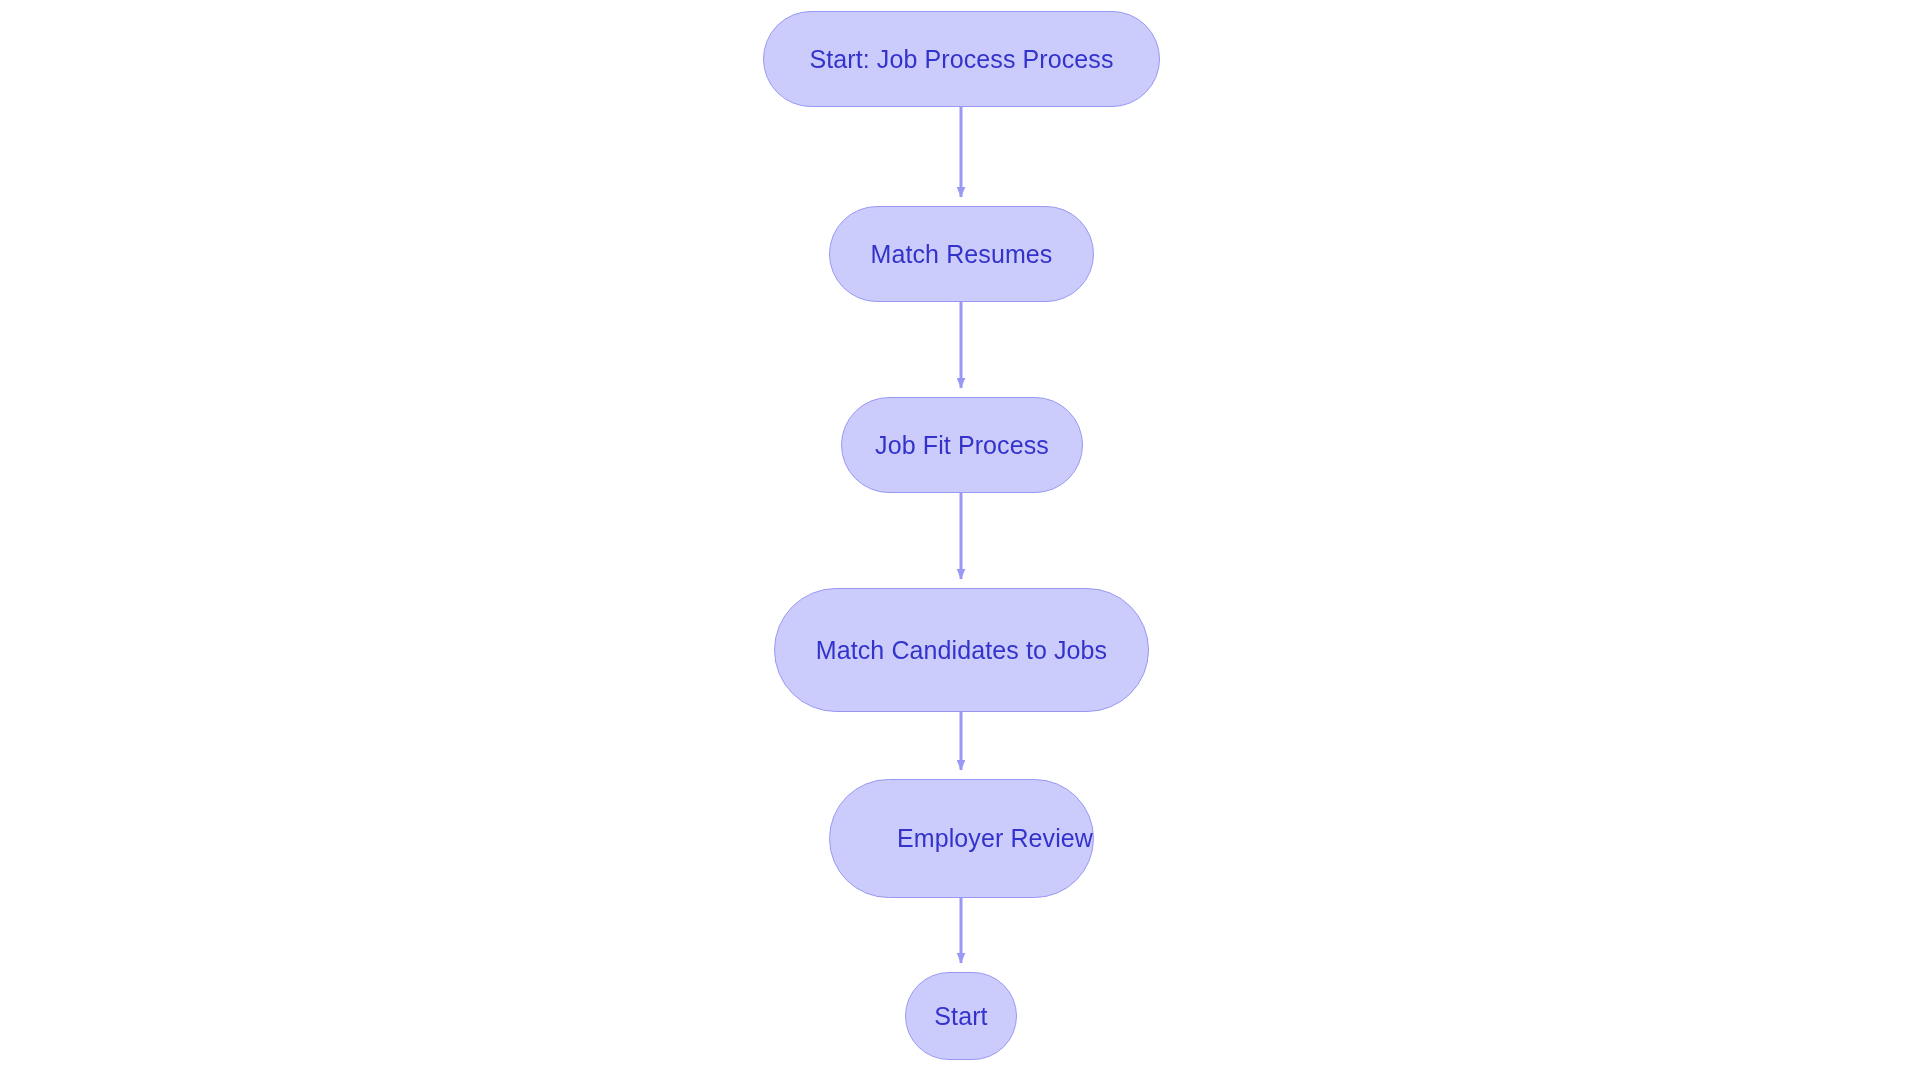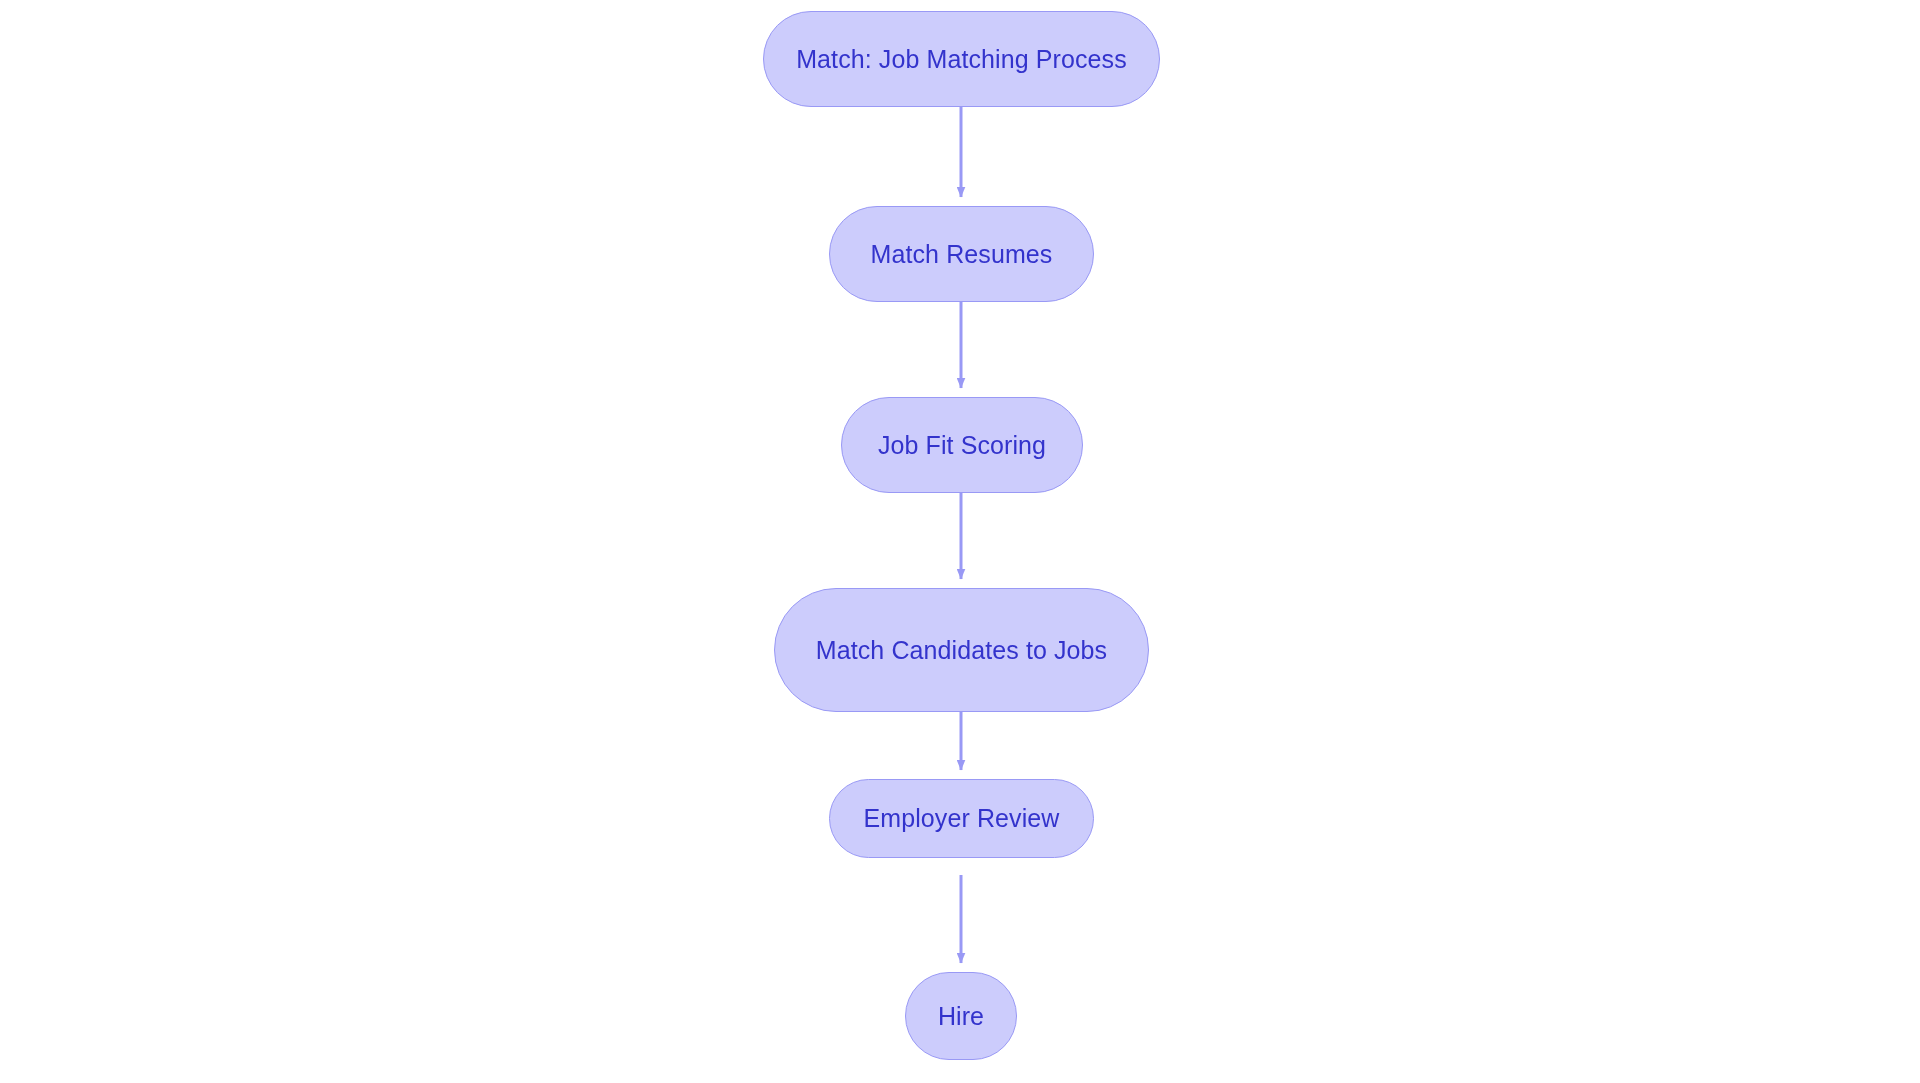--- a/index.html
+++ b/index.html
@@ -49,21 +49,21 @@
     letter-spacing: 0.1px;
     white-space: nowrap;
     font-weight: 400;
   }
 
   
   .n-start    { left: 763px;  top: 11px;  width: 397px; height: 96px; }
   .n-assess   { left: 829px;  top: 206px; width: 265px; height: 96px; }
   .n-score    { left: 841px;  top: 397px; width: 242px; height: 96px; }
   .n-match    { left: 774px;  top: 588px; width: 375px; height: 124px; }
-  .n-review   { left: 829px;  top: 779px; width: 265px; height: 79px; }
+  .n-review   { left: 829px;  top: 779px; width: 265px; height: 119px; justify-content: flex-end; }
   .n-hire     { left: 905px;  top: 972px; width: 112px; height: 88px; }
 </style>
 </head>
 <body>
 
 <div id="flowchart">
 
   <svg class="edge-layer" width="1920" height="1083" viewBox="0 0 1920 1083" xmlns="http://www.w3.org/2000/svg">
     <defs>
       <marker id="arrowhead" markerWidth="11" markerHeight="9" refX="10.5" refY="4.5" orient="auto" markerUnits="userSpaceOnUse">
@@ -74,36 +74,36 @@
     <g stroke="#9999f5" stroke-width="3" fill="none">
       <line x1="961" y1="107" x2="961" y2="197" marker-end="url(#arrowhead)"></line>
       <line x1="961" y1="302" x2="961" y2="388" marker-end="url(#arrowhead)"></line>
       <line x1="961" y1="493" x2="961" y2="579" marker-end="url(#arrowhead)"></line>
       <line x1="961" y1="684" x2="961" y2="770" marker-end="url(#arrowhead)"></line>
       <line x1="961" y1="875" x2="961" y2="963" marker-end="url(#arrowhead)"></line>
     </g>
   </svg>
 
   <div class="node n-start">
-    <span class="node-label">Match: Job Matching Process</span>
+    <span class="node-label">Start: Job Process Process</span>
   </div>
 
   <div class="node n-assess">
     <span class="node-label">Match Resumes</span>
   </div>
 
   <div class="node n-score">
-    <span class="node-label">Job Fit Scoring</span>
+    <span class="node-label">Job Fit Process</span>
   </div>
 
   <div class="node n-match">
     <span class="node-label">Match Candidates to Jobs</span>
   </div>
 
   <div class="node n-review">
     <span class="node-label">Employer Review</span>
   </div>
 
   <div class="node n-hire">
-    <span class="node-label">Hire</span>
+    <span class="node-label">Start</span>
   </div>
 
 </div>
 
 </body></html>

